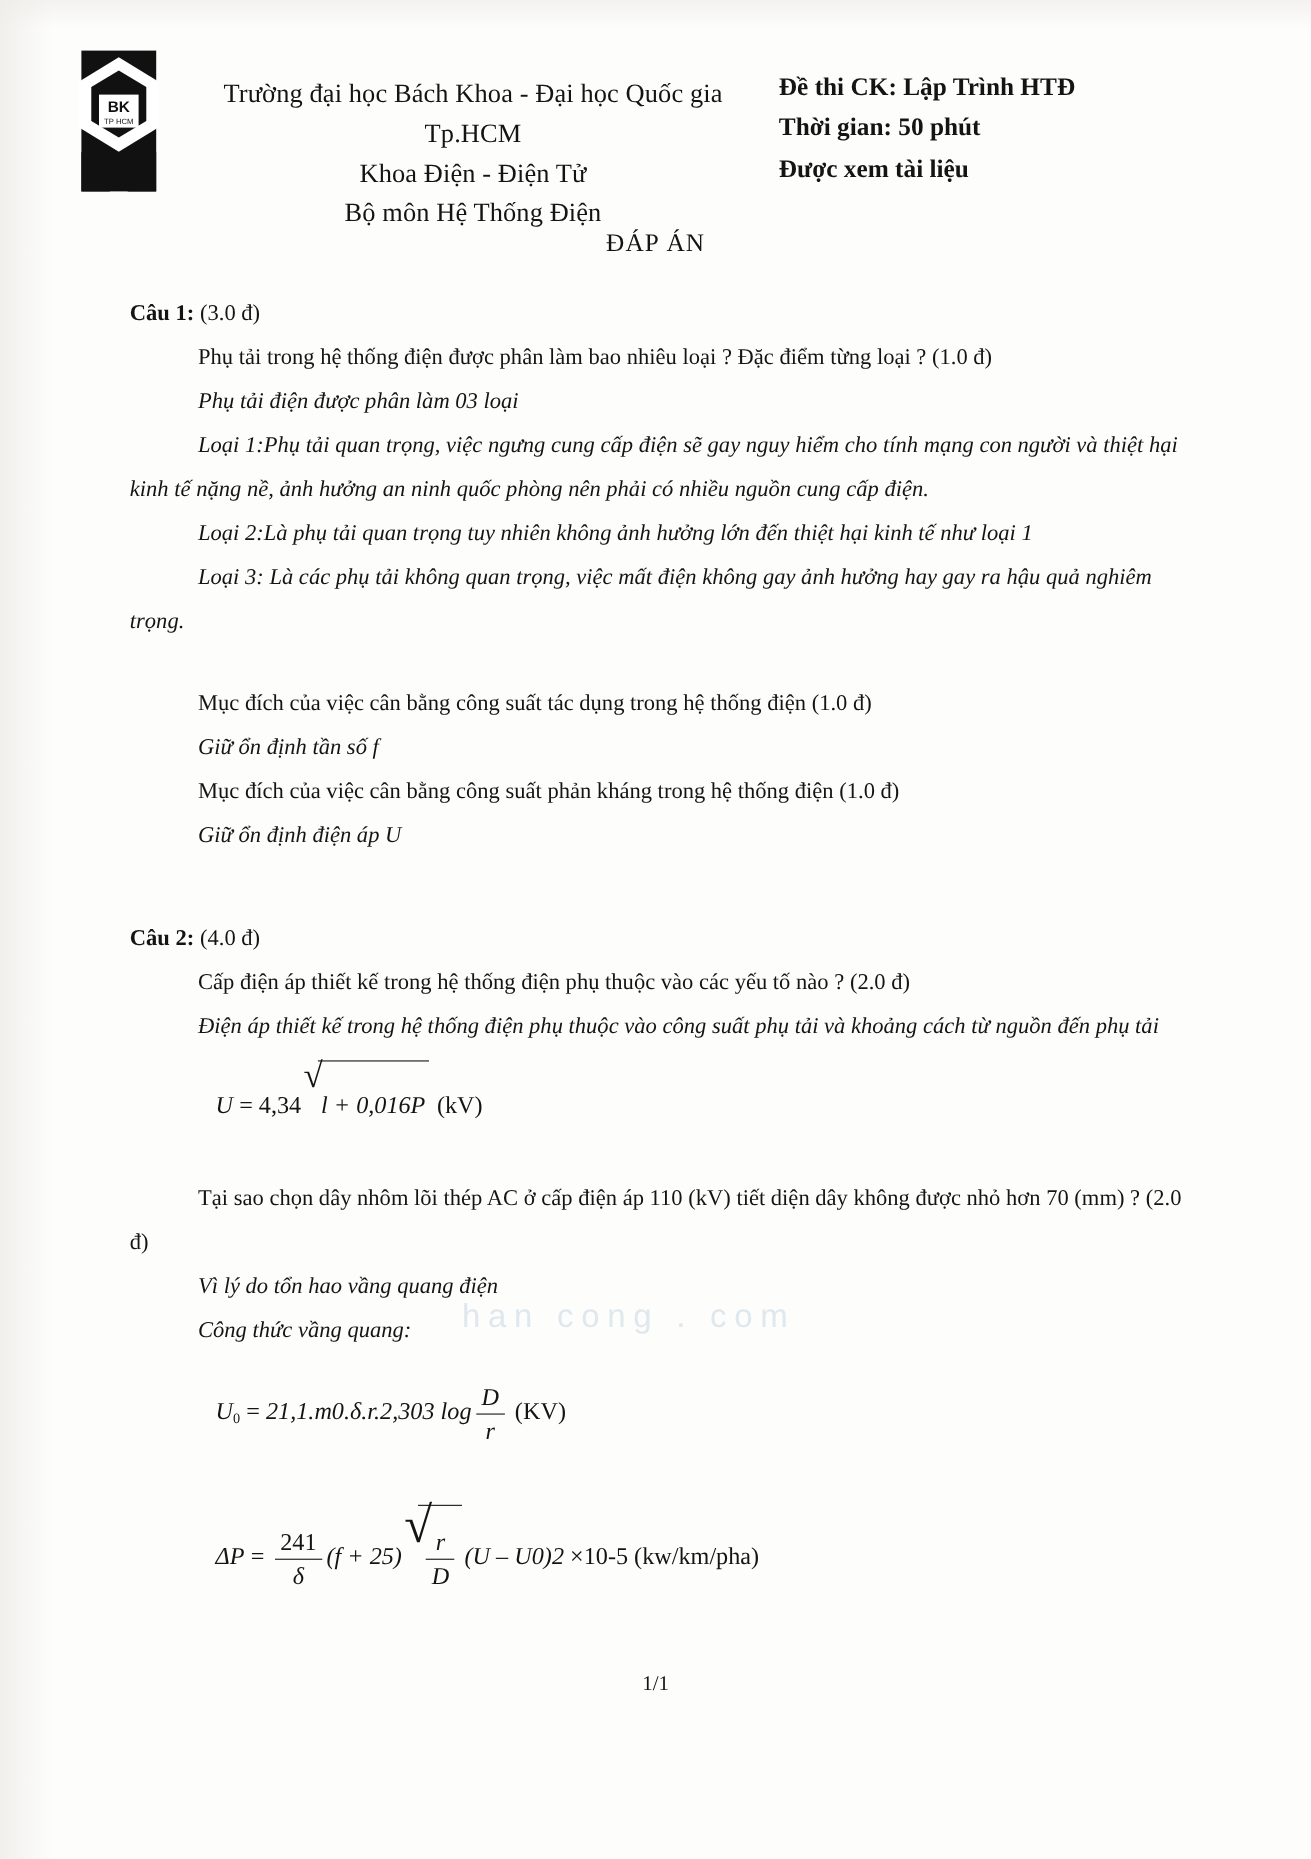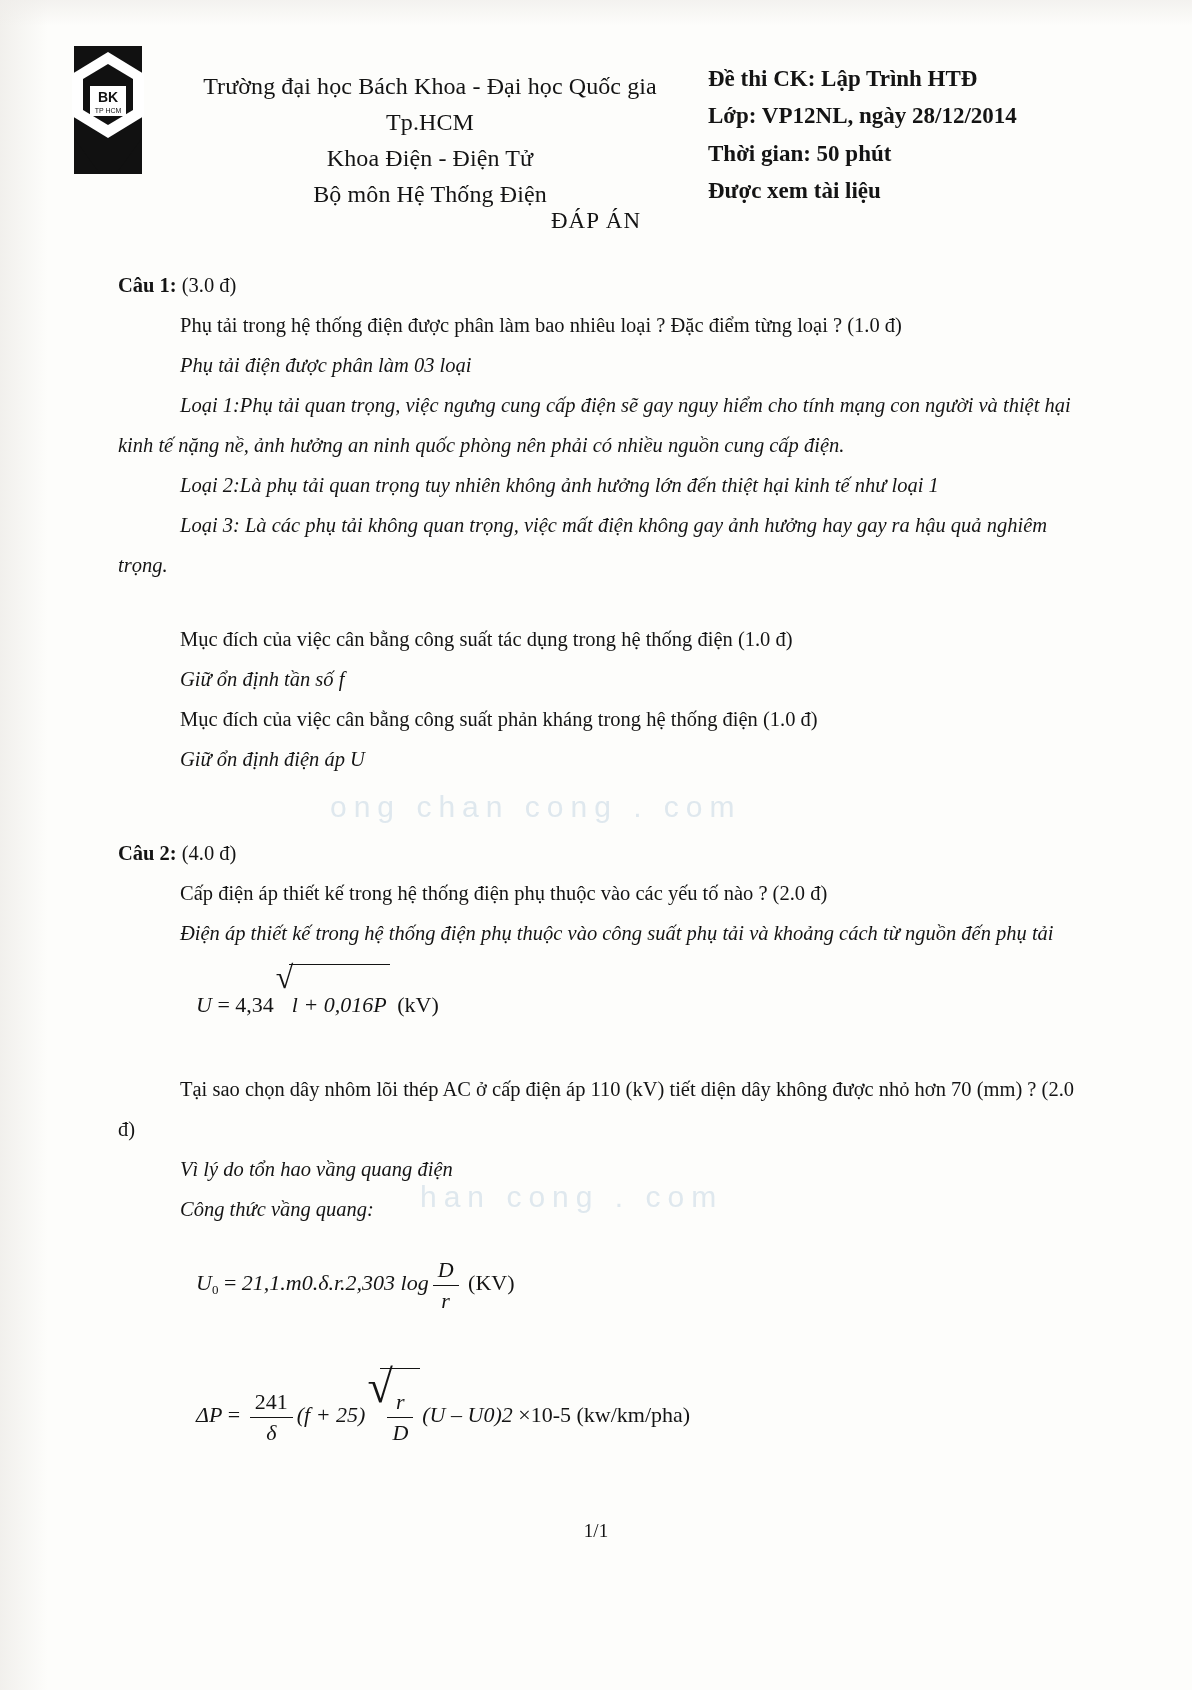--- a/index.html
+++ b/index.html
@@ -177,21 +177,20 @@
   .wm1 { left: 330px; top: 790px; }
   .wm2 { left: 420px; top: 1180px; }
 </style>
 </head>
 <body>
 
 <div class="page">
   <div class="scan-edge-left"></div>
   <div class="scan-edge-top"></div>
 
-  <div class="watermark wm1">ong chan cong . com</div>
   <div class="watermark wm2">han cong . com</div>
 
   <div class="header">
 
     <div class="logo">
       <svg width="96" height="135" viewBox="0 0 96 135">
         <rect x="14" y="4" width="68" height="128" fill="#111"></rect>
         <polygon points="48,10 84,32 84,74 48,96 12,74 12,32" fill="#fff"></polygon>
         <polygon points="48,22 73,37 73,68 48,83 23,68 23,37" fill="#111"></polygon>
         <rect x="30" y="44" width="36" height="30" fill="#fff"></rect>
@@ -203,21 +202,20 @@
     </div>
 
     <div class="school-block">
       <div>Trường đại học Bách Khoa - Đại học Quốc gia Tp.HCM</div>
       <div>Khoa Điện - Điện Tử</div>
       <div>Bộ môn Hệ Thống Điện</div>
     </div>
 
     <div class="exam-block">
       <div>Đề thi CK: Lập Trình HTĐ</div>
-      <div>Lớp: VP12NL, ngày  28/12/2014</div>
       <div>Thời gian: 50 phút</div>
       <div>Được xem tài liệu</div>
     </div>
   </div>
 
   <div class="doc-title">ĐÁP ÁN</div>
 
   <div class="content">
 
     <div class="qhead">

